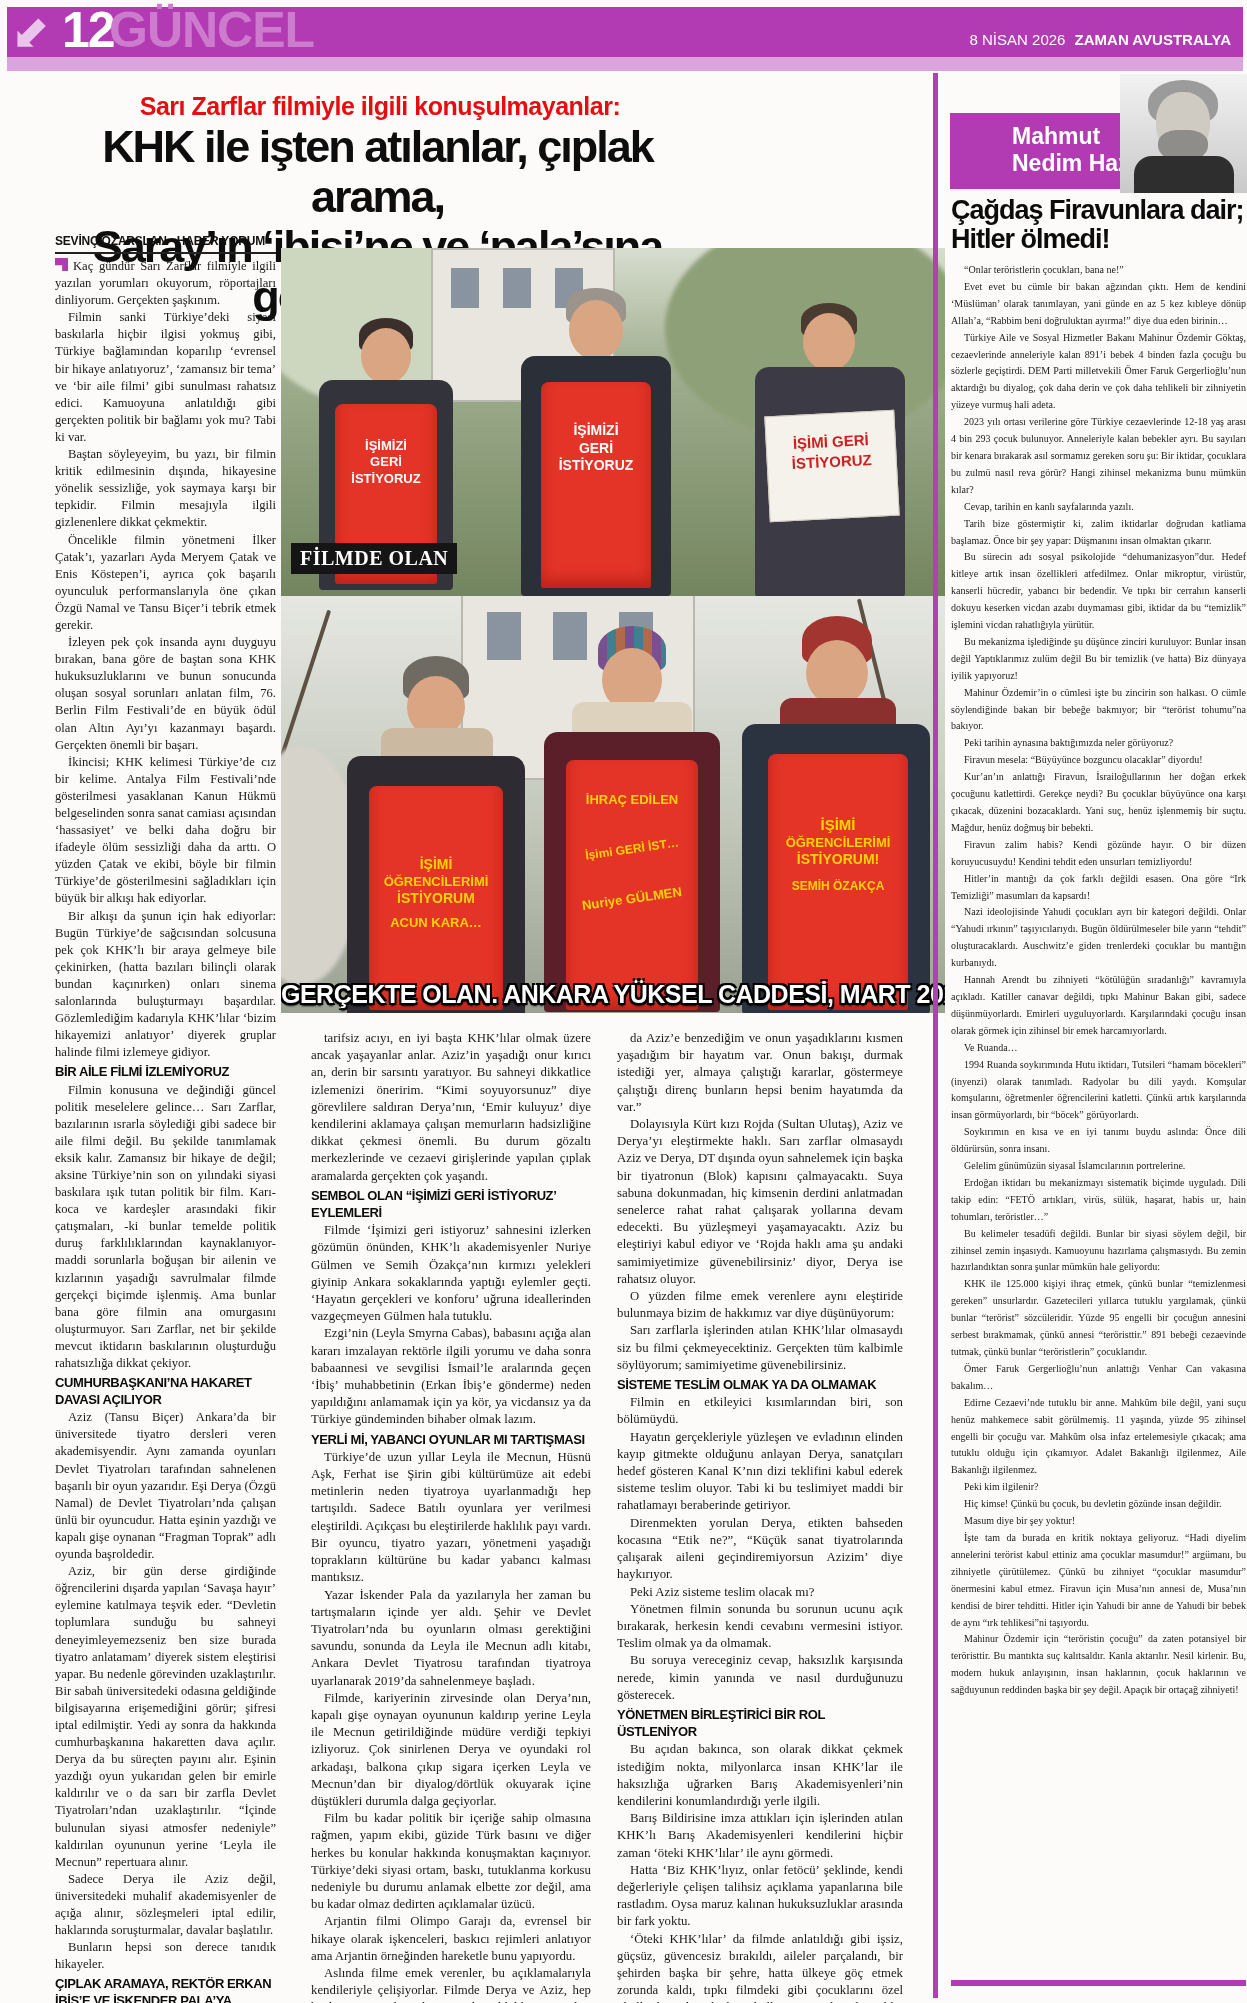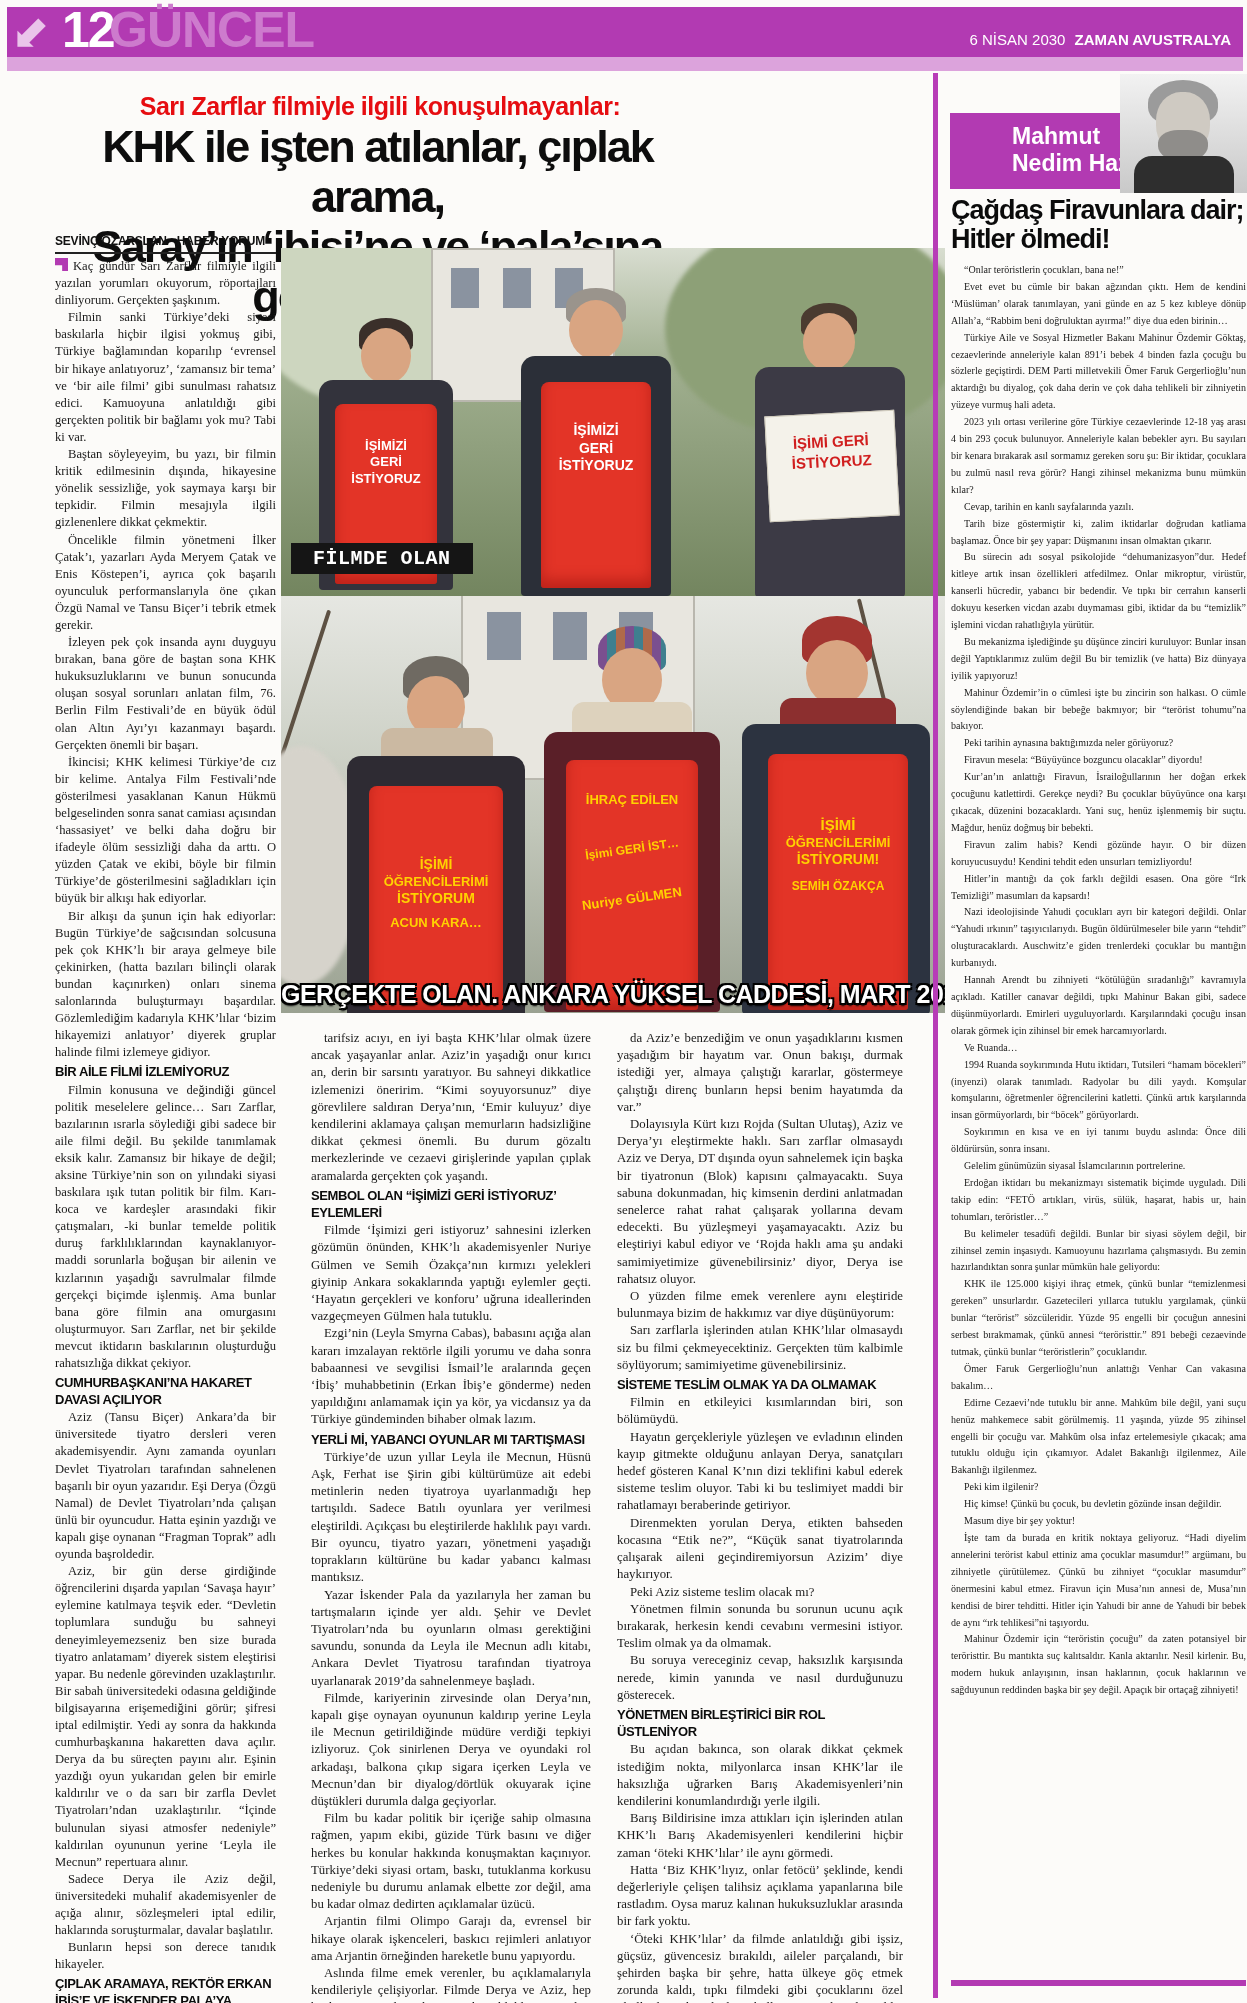--- a/index.html
+++ b/index.html
@@ -43,21 +43,21 @@
   .win{position:absolute;background:#8a93a0;}
   .branch{position:absolute;background:#5d5143;border-radius:3px;}
   .person{position:absolute;}
   .head{position:absolute;background:#d9a582;border-radius:50%;}
   .hat{position:absolute;border-radius:50% 50% 20% 20%;}
   .scarf{position:absolute;border-radius:12px;}
   .torso{position:absolute;border-radius:14px 14px 4px 4px;}
   .vest{position:absolute;background:#e33427;border-radius:8px 8px 3px 3px;box-shadow:inset 0 -8px 14px rgba(120,0,0,.35);}
   .vest-line{font-family:"Liberation Sans",sans-serif;font-weight:bold;text-align:center;line-height:1.25;}
   .film-label{position:absolute;left:10px;bottom:22px;background:#151515;color:#fff;
-              font-family:Liberation Mono, monospace;font-weight:bold;font-size:20px;padding:4px 22px;letter-spacing:0.5px;}
+              font-family:Liberation Serif, serif;font-weight:bold;font-size:20px;padding:4px 9px;letter-spacing:0.5px;}
   .photo-caption{position:absolute;left:0;right:0;bottom:4px;text-align:center;white-space:nowrap;
         font-family:"Liberation Sans",sans-serif;font-weight:900;font-size:25px;color:#fff;letter-spacing:-0.5px;
         text-shadow:-2px -2px 0 #000,2px -2px 0 #000,-2px 2px 0 #000,2px 2px 0 #000,0 3px 2px #000;}
   .placard{position:absolute;background:#f4f2ea;border:1px solid #cfcabb;transform:rotate(-3deg);
            font-family:"Liberation Sans",sans-serif;font-weight:bold;color:#d01f1f;text-align:center;}
   
   .vrule{position:absolute;left:933px;top:73px;width:5px;height:1925px;background:#b73cb7;}
   .sidebar-namebox{position:absolute;left:950px;top:113px;width:296px;height:76px;background:#b23ab2;}
   .author-name{position:absolute;left:62px;top:10px;font-family:"Liberation Sans",sans-serif;
                font-weight:bold;font-size:23px;line-height:27px;color:#fff;}
@@ -77,21 +77,21 @@
 </head>
 <body>
 
 <div class="page">
 
   <div class="masthead">
     <span class="mast-arrow">⬋</span>
     <span class="page-num">12</span>
     <span class="section-name">GÜNCEL</span>
     <div class="mast-right">
-      <span>6 NİSAN 2030</span>
+      <span>8 NİSAN 2026</span>
       <b>ZAMAN AVUSTRALYA</b>
     </div>
   </div>
   <div class="mast-strip"></div>
 
   <div class="kicker">Sarı Zarflar filmiyle ilgili konuşulmayanlar:</div>
   <div class="headline">
     <div>KHK ile işten atılanlar, çıplak arama,</div>
     <div>Saray’ın ‘ibişi’ne ve ‘pala’sına göndermeler</div>
   </div>

